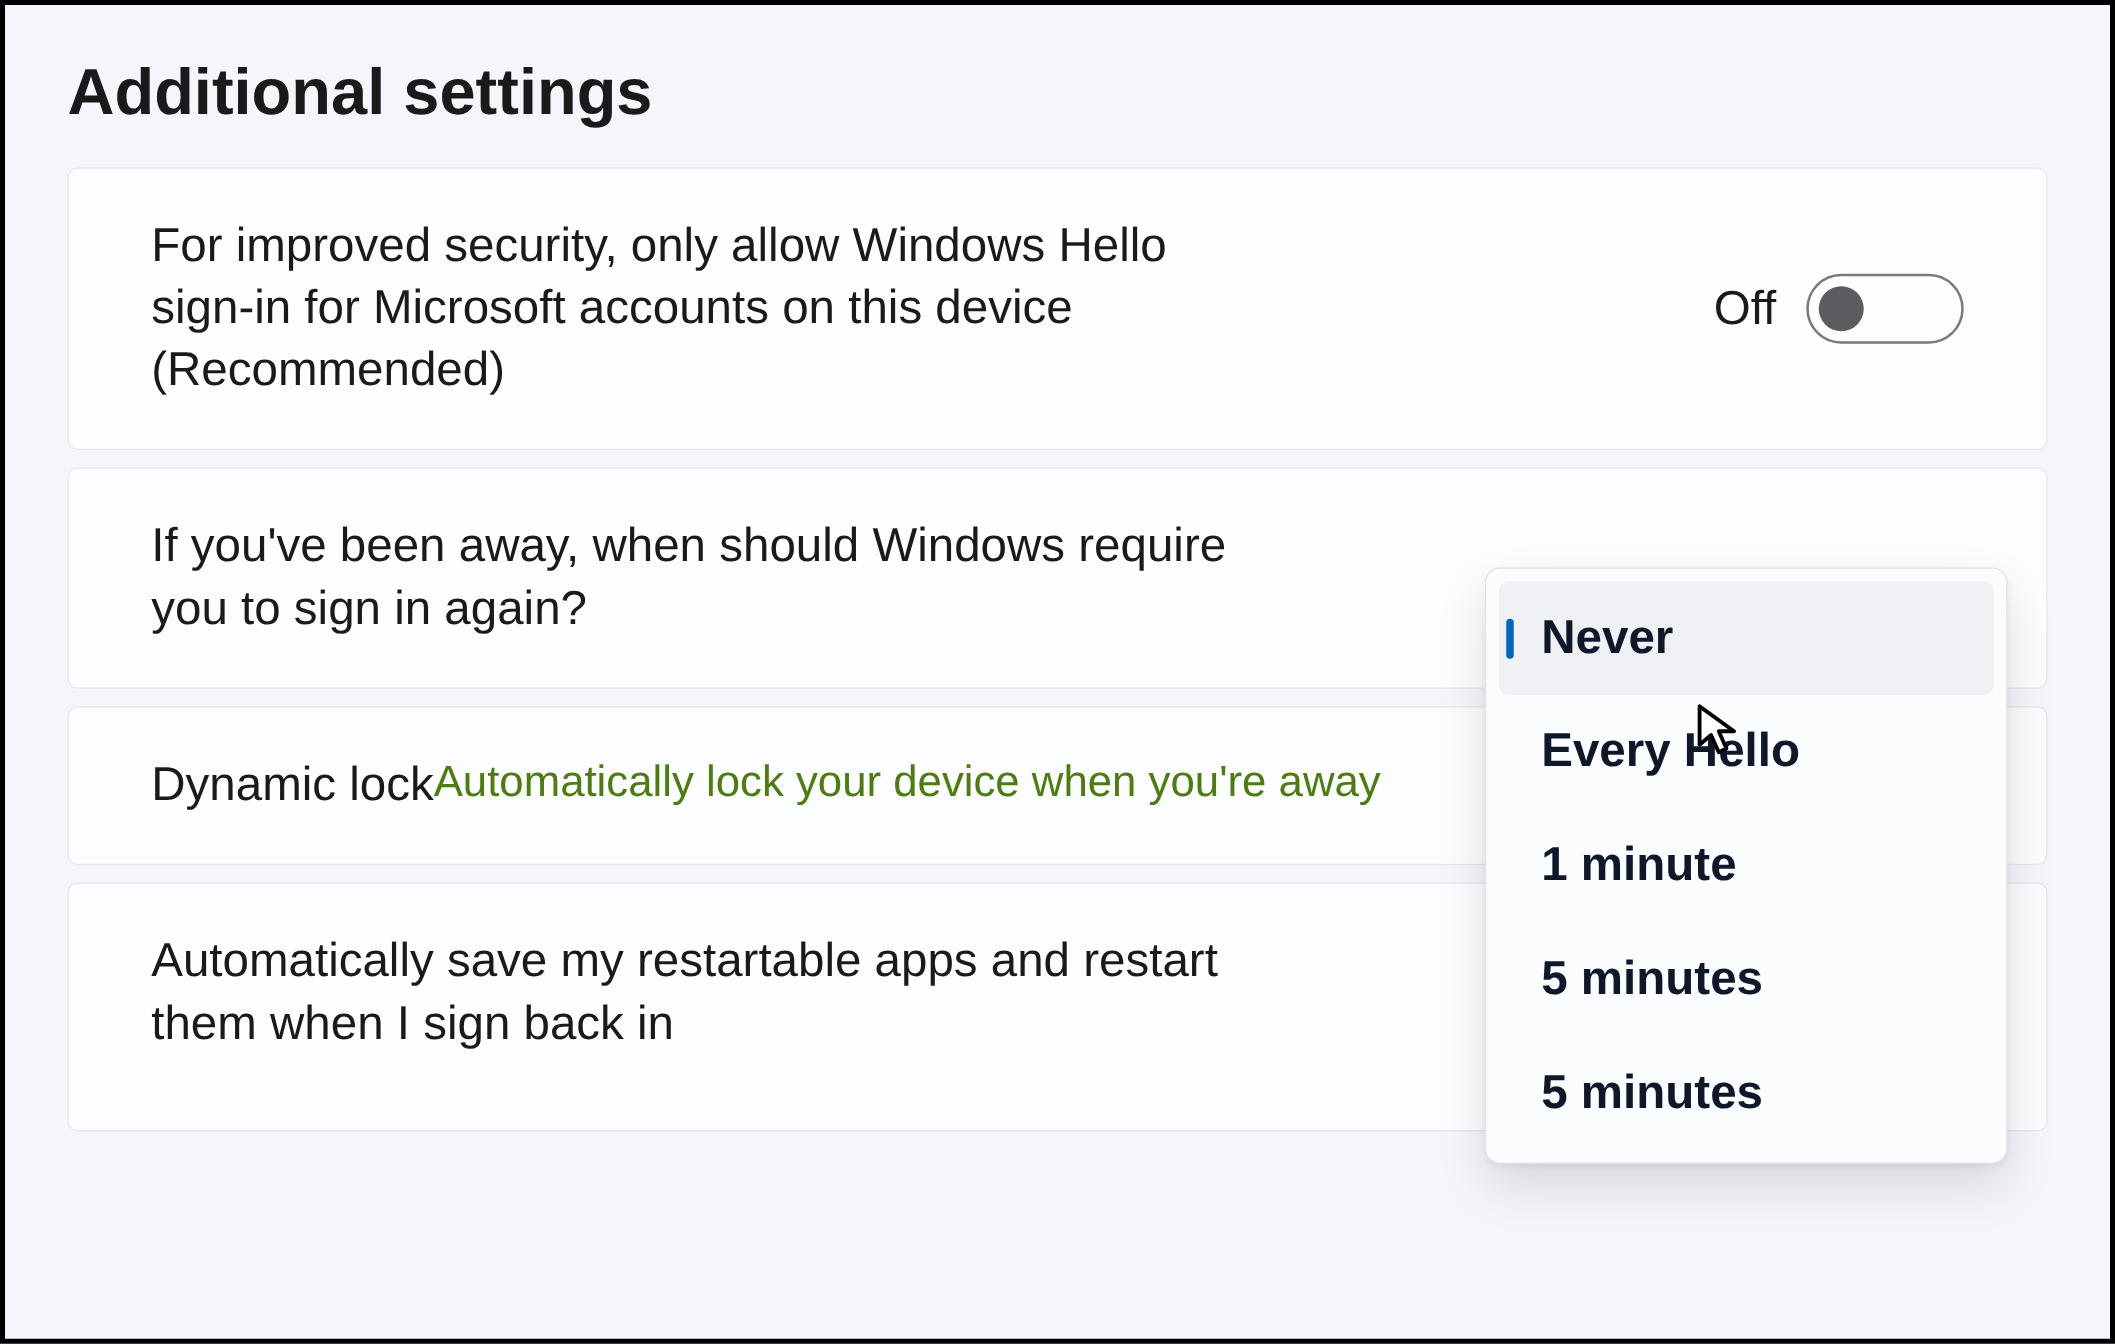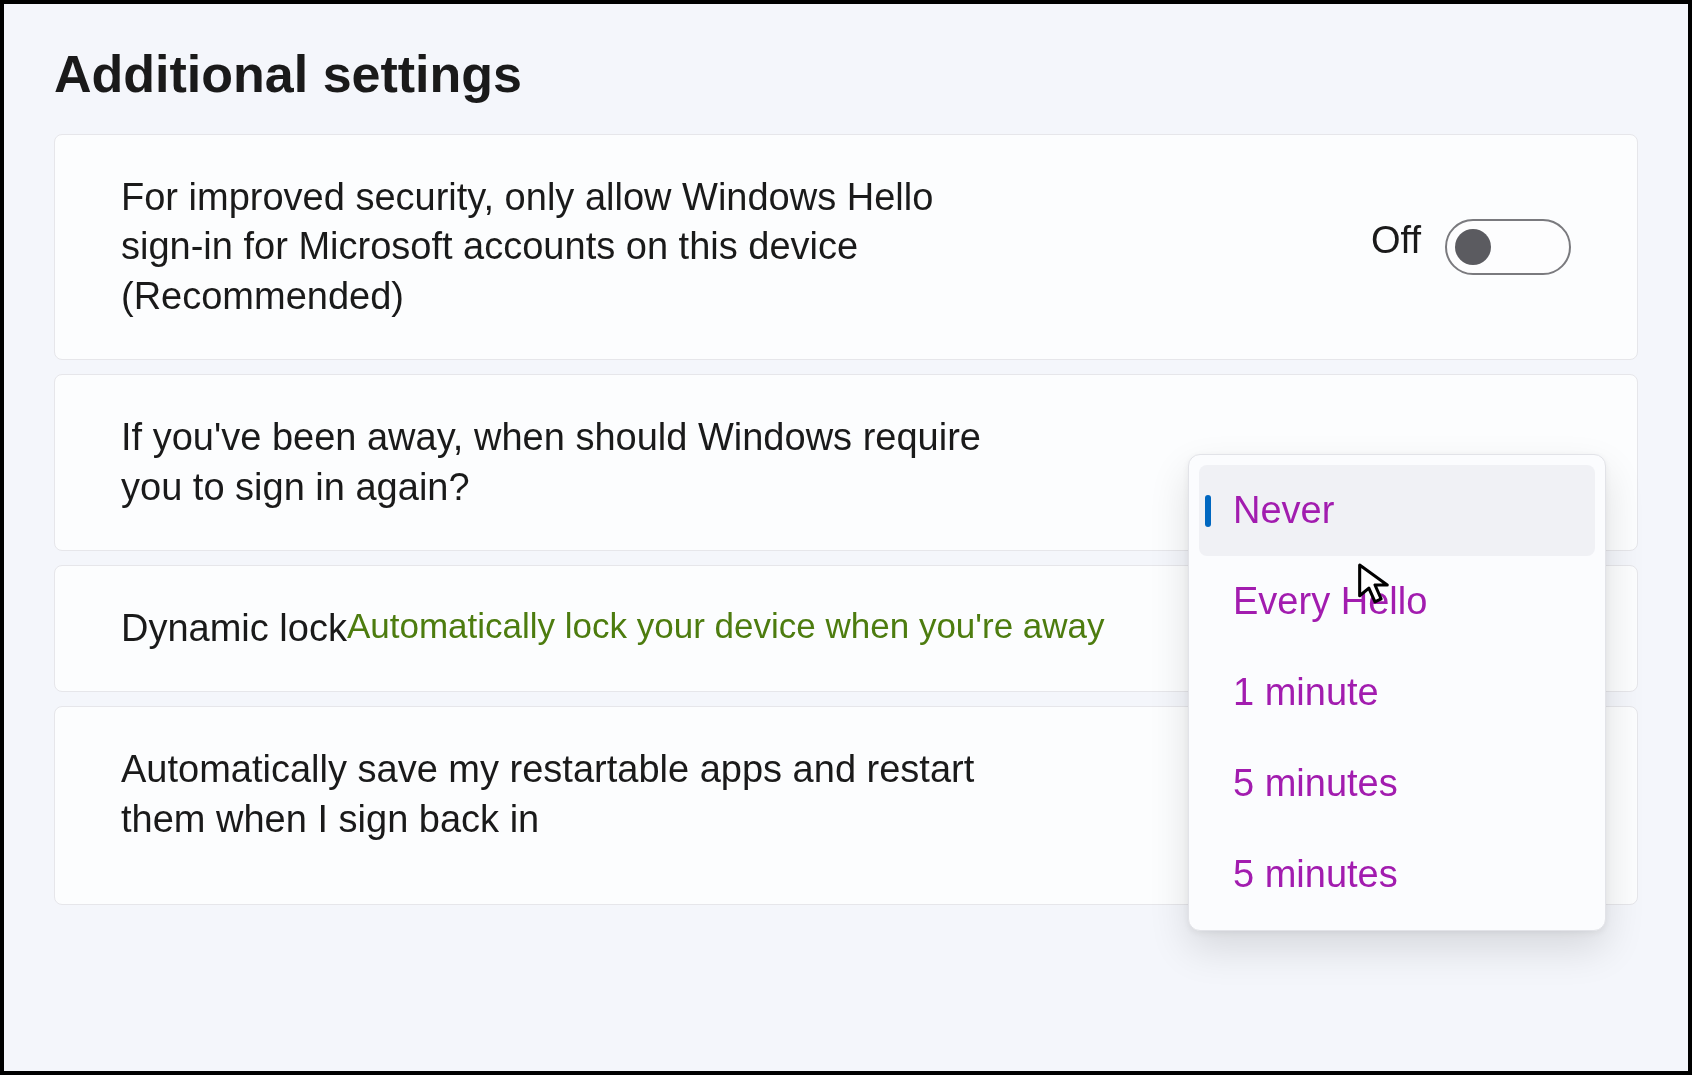--- a/index.html
+++ b/index.html
@@ -38,21 +38,21 @@
       max-width: 870px;
     }
     .card-sub {
       font-size: 35px;
       color: #4d7c0f;
       margin-top: 2px;
     }
     .card-left { display: flex; }
     .toggle-group {
       display: flex;
-      align-items: flex-start;
+      align-items: center;
       gap: 24px;
     }
     .toggle-state {
       font-size: 38px;
       color: #1a1a1a;
     }
     .toggle {
       width: 126px;
       height: 56px;
       border: 2px solid #7a7a7e;
@@ -78,25 +78,26 @@
       width: 418px;
       background: #fbfcfe;
       border: 1px solid #e2e3e8;
       border-radius: 12px;
       box-shadow: 0 18px 40px rgba(0,0,0,0.12), 0 2px 6px rgba(0,0,0,0.06);
       padding: 10px;
       z-index: 100;
     }
     .dropdown-item {
       font-size: 38px;
-      color: #a21caf;
+      color: #0f172a;
       padding: 24px 26px 24px 34px;
       border-radius: 8px;
       position: relative;
       cursor: pointer;
+      font-weight: bold;
     }
     .dropdown-item.selected {
       background: #f0f1f5;
     }
     .dropdown-item.selected::before {
       content: "";
       position: absolute;
       left: 6px;
       top: 50%;
       transform: translateY(-50%);

